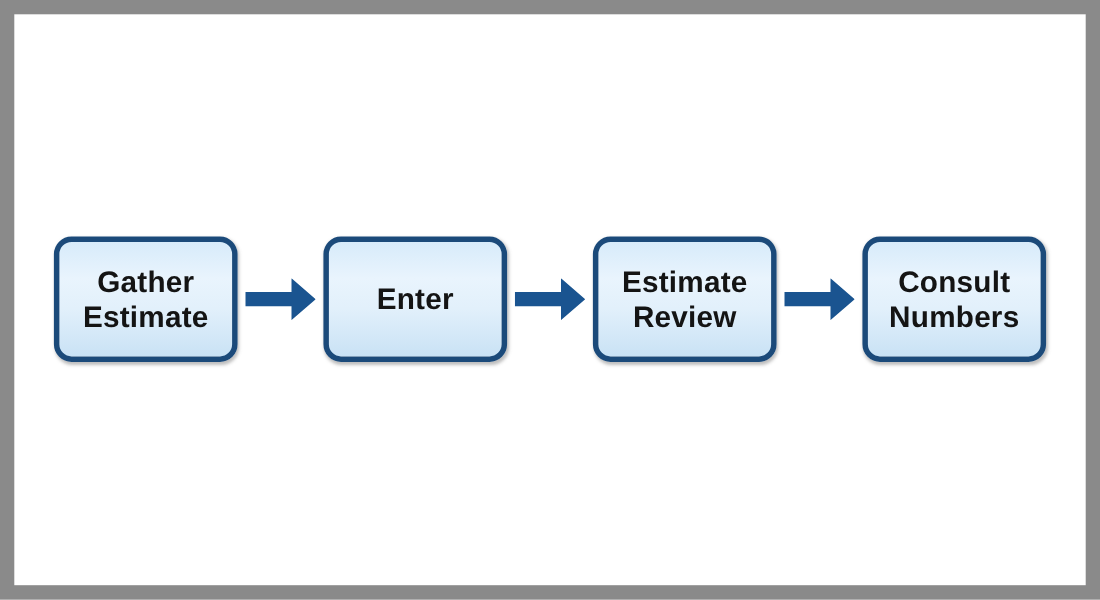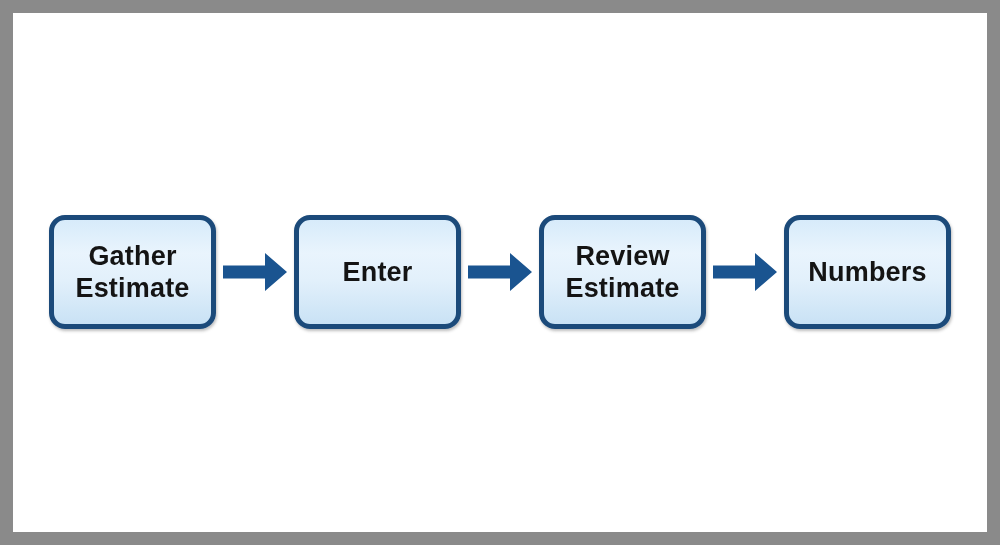--- a/index.html
+++ b/index.html
@@ -73,26 +73,27 @@
 
     <div class="step">
       <span class="line">Enter</span>
     </div>
 
     <svg class="arrow" width="64" height="38" viewBox="0 0 64 38" xmlns="http://www.w3.org/2000/svg">
       <polygon points="0,12.5 42,12.5 42,0 64,19 42,38 42,25.5 0,25.5"></polygon>
     </svg>
 
     <div class="step">
+      <span class="line">Estimate</span>
       <span class="line">Review</span>
-      <span class="line">Estimate</span>
     </div>
 
     <svg class="arrow" width="64" height="38" viewBox="0 0 64 38" xmlns="http://www.w3.org/2000/svg">
       <polygon points="0,12.5 42,12.5 42,0 64,19 42,38 42,25.5 0,25.5"></polygon>
     </svg>
 
     <div class="step">
+      <span class="line">Consult</span>
       <span class="line">Numbers</span>
     </div>
 
   </div>
 </div>
 
 </body></html>

